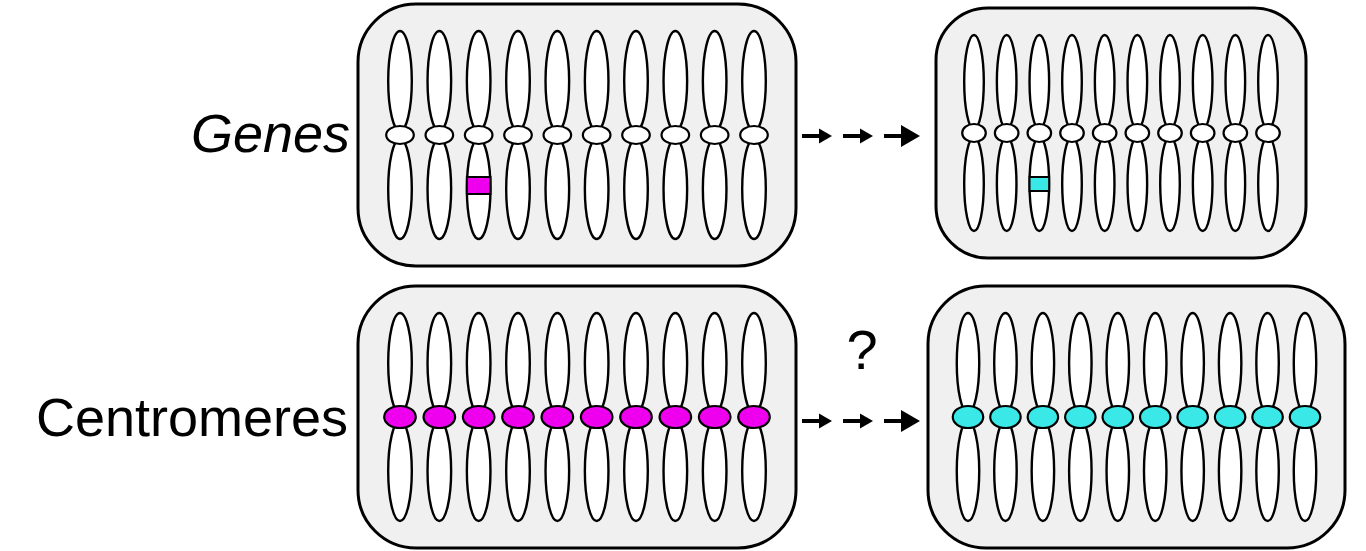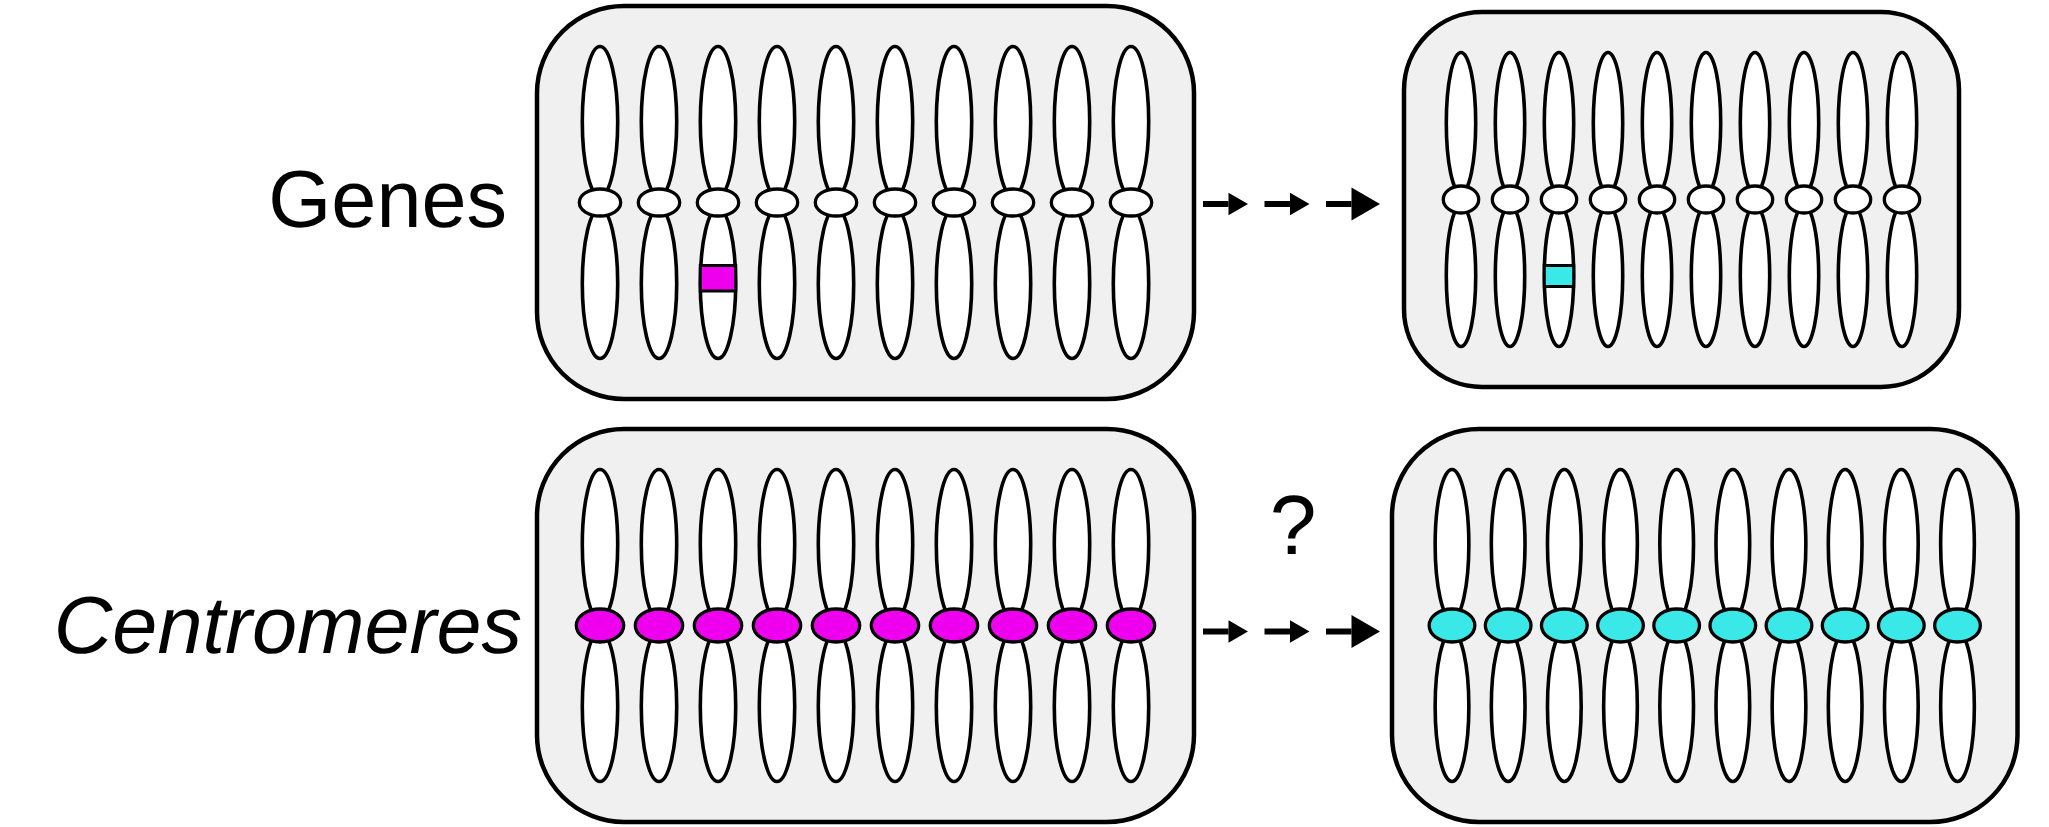--- a/index.html
+++ b/index.html
@@ -22,29 +22,29 @@
   }
   .row-label {
     position: absolute;
     color: #000;
     font-size: 54px;
     line-height: 1;
     white-space: nowrap;
     text-align: right;
   }
   #label-genes {
-    left: 0;
+    left: 12px;
     top: 106px;
     width: 338px;
+    font-style: italic;
   }
   #label-centromeres {
     left: 0;
     top: 390px;
     width: 348px;
-    font-style: italic;
   }
   .question-mark {
     position: absolute;
     left: 838px;
     top: 322px;
     width: 48px;
     text-align: center;
     color: #000;
     font-size: 56px;
     line-height: 1;

